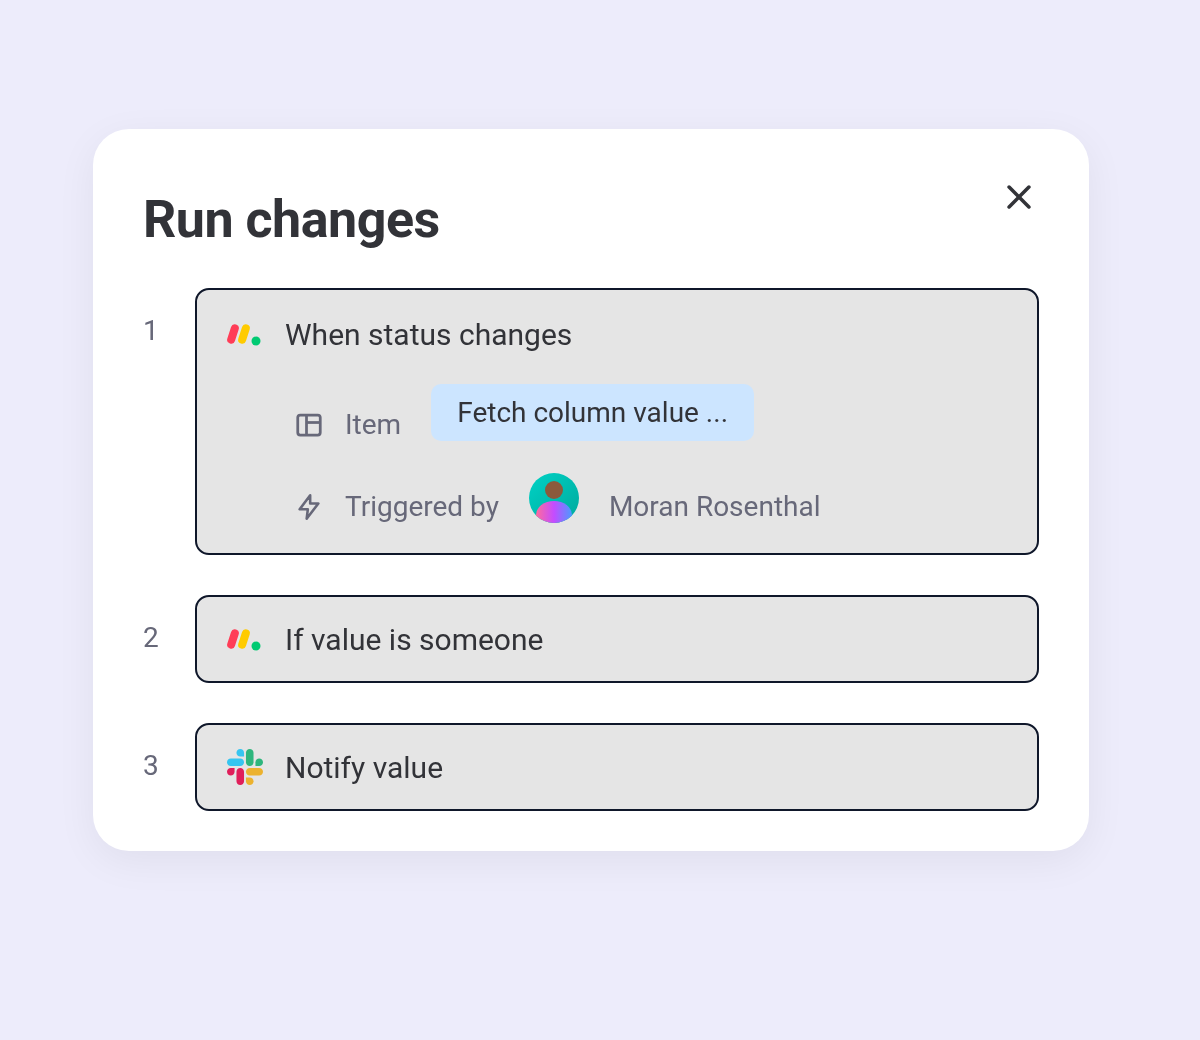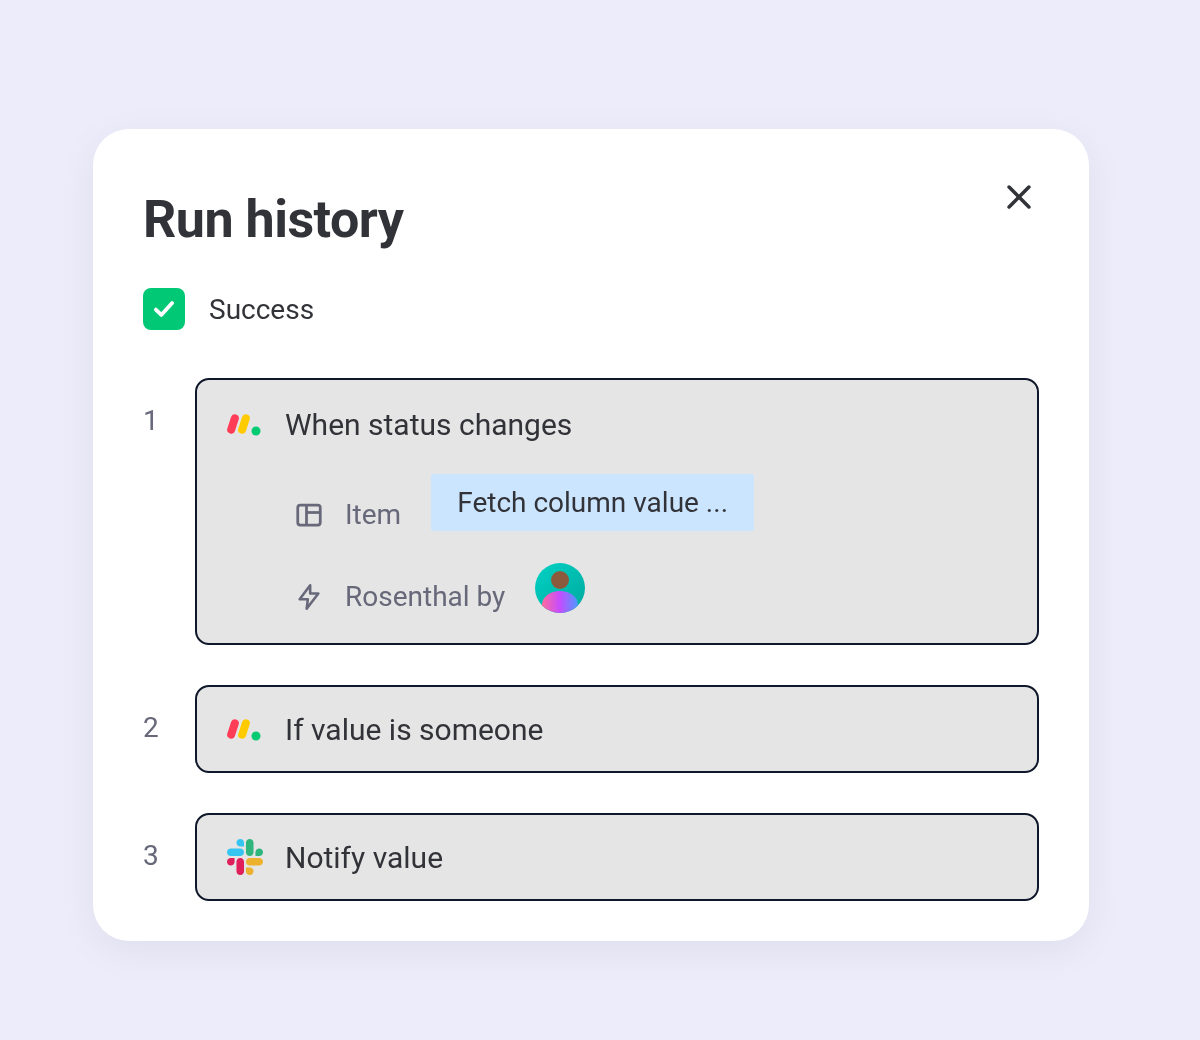--- a/index.html
+++ b/index.html
@@ -128,21 +128,21 @@
     }
     .detail-label {
       font-size: 28px;
       color: #676879;
       font-weight: 400;
     }
     .pill {
       background: #cce5ff;
       color: #323338;
       padding: 12px 26px;
-      border-radius: 2px;
+      border-radius: 10px;
       font-size: 28px;
       margin-left: 10px;
     }
     .avatar {
       width: 50px;
       height: 50px;
       border-radius: 50%;
       background: linear-gradient(135deg, #00d2c5 0%, #00a99d 100%);
       flex-shrink: 0;
       position: relative;
@@ -187,30 +187,22 @@
 
 <div class="modal">
 
   <div class="close-btn">
     <svg width="34" height="34" viewBox="0 0 24 24" fill="none" stroke="currentColor" stroke-width="2.5" stroke-linecap="round">
       <line x1="5" y1="5" x2="19" y2="19"></line>
       <line x1="19" y1="5" x2="5" y2="19"></line>
     </svg>
   </div>
 
-  <h1 class="title">Run history</h1>
-
-  <div class="status-row">
-    <div class="check-badge">
-      <svg width="26" height="26" viewBox="0 0 24 24" fill="none" stroke="#ffffff" stroke-width="3.5" stroke-linecap="round" stroke-linejoin="round">
-        <polyline points="4.5 12.5 9.5 17.5 19.5 6.5"></polyline>
-      </svg>
-    </div>
-    <span class="status-label">Success</span>
-  </div>
+  <h1 class="title">Run changes</h1>
+
 
   <div class="steps-area">
 
     <div class="step-row">
       <div class="step-num">1</div>
       <div class="step-card expanded">
         <div class="step-header">
           <span class="app-icon">
             <svg width="36" height="36" viewBox="0 0 36 36">
               <rect x="2" y="8" width="8" height="20" rx="4" fill="#ff3d57" transform="rotate(18 6 18)"></rect>
@@ -232,22 +224,23 @@
           <span class="detail-label">Item</span>
           <span class="pill">Fetch column value ...</span>
         </div>
 
         <div class="detail-row">
           <span class="detail-icon">
             <svg width="28" height="28" viewBox="0 0 24 24" fill="none" stroke="#676879" stroke-width="2.2" stroke-linejoin="round">
               <polygon points="13 2 4 14 11 14 10 22 20 9 13 9 13 2"></polygon>
             </svg>
           </span>
-          <span class="detail-label">Rosenthal by</span>
+          <span class="detail-label">Triggered by</span>
           <span class="avatar"></span>
+          <span class="user-name">Moran Rosenthal</span>
         </div>
       </div>
     </div>
 
     <div class="step-row">
       <div class="step-num">2</div>
       <div class="step-card">
         <div class="step-header">
           <span class="app-icon">
             <svg width="36" height="36" viewBox="0 0 36 36">

